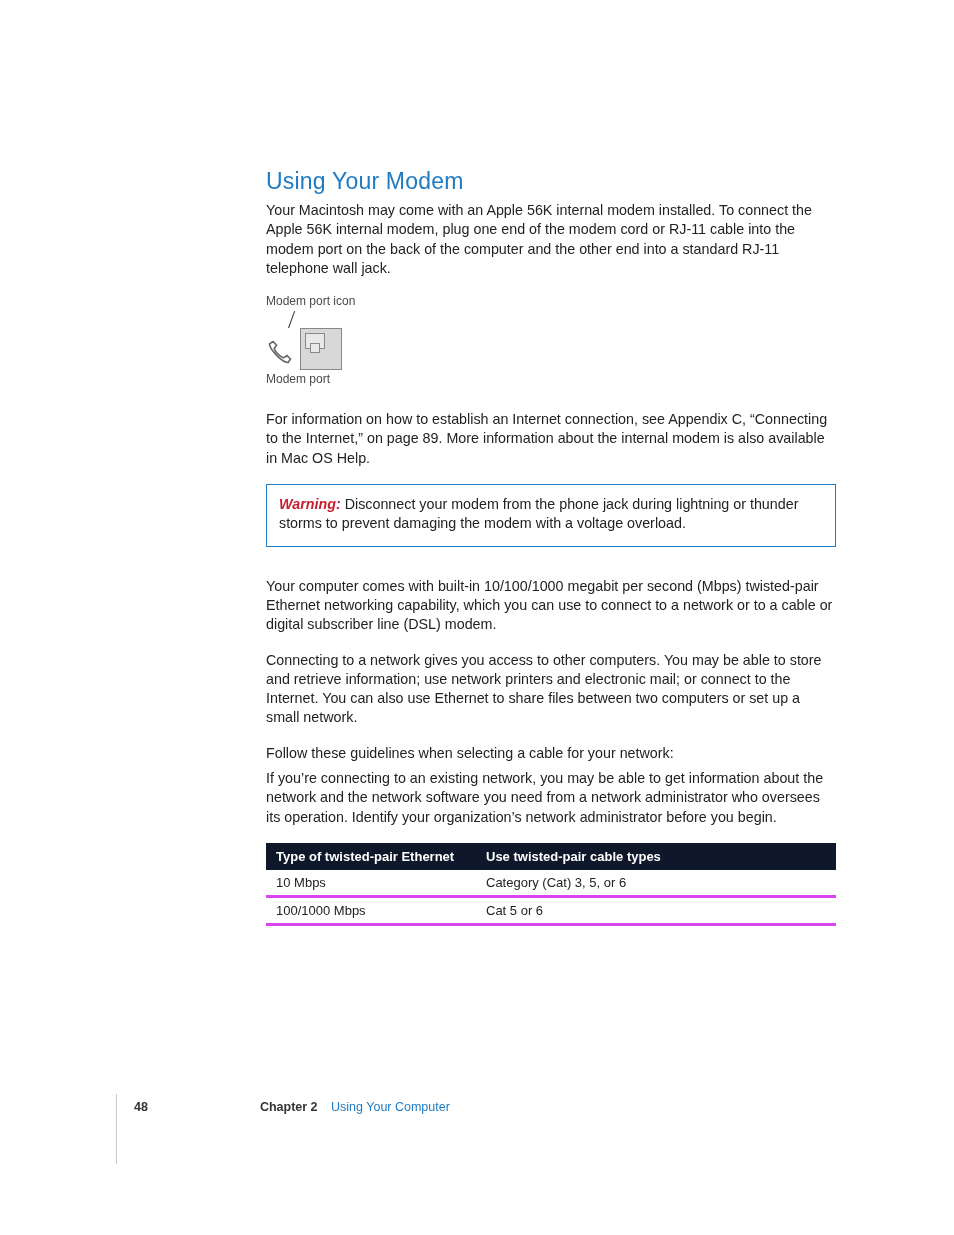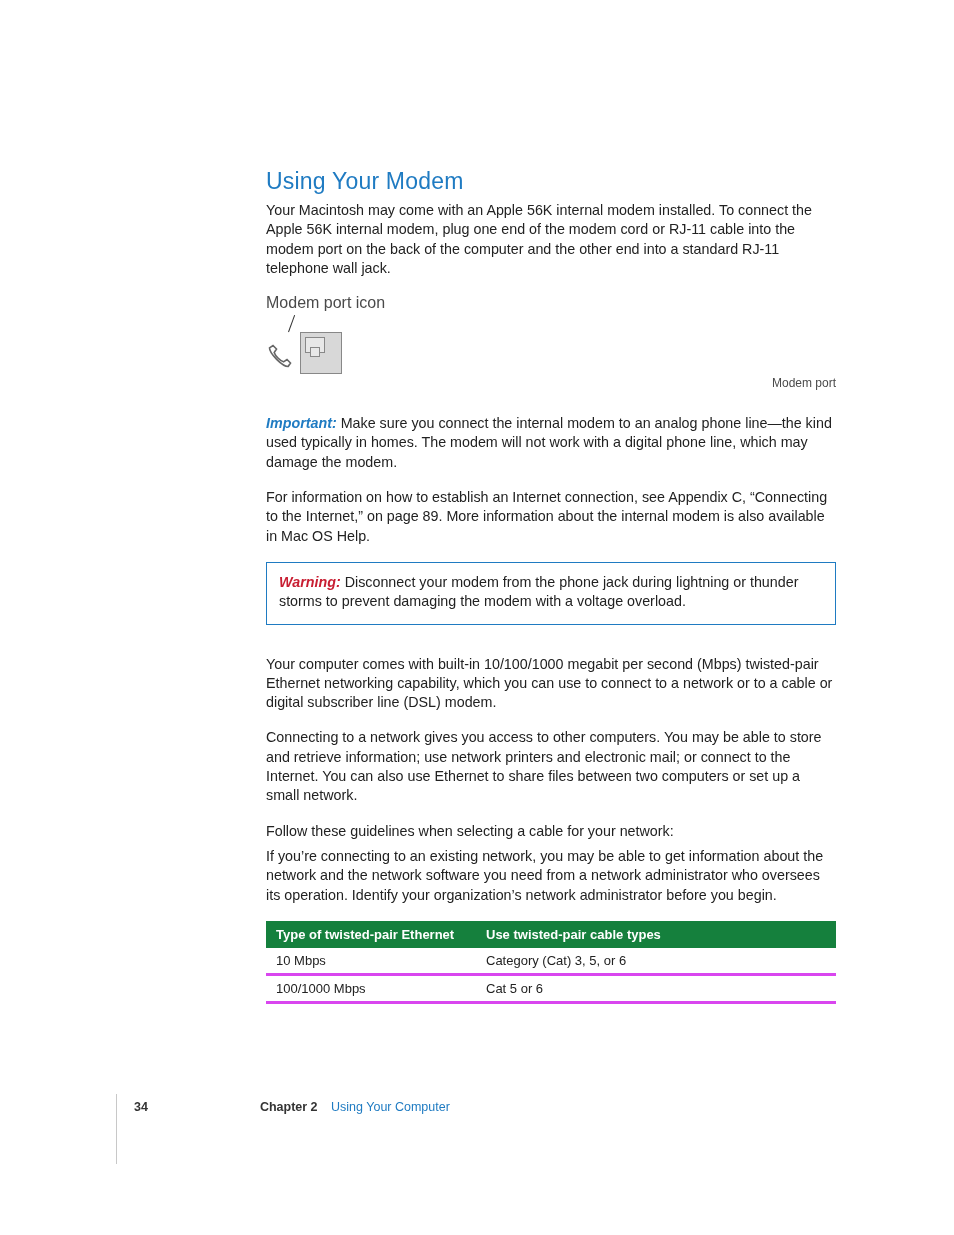--- a/index.html
+++ b/index.html
@@ -29,29 +29,28 @@
   p.body {
     font-size: 14.3px;
     line-height: 1.35;
     margin: 0 0 16px 0;
     color: #222;
   }
   .figure {
     margin: 8px 0 24px 0;
   }
   .fig-label-top {
-    font-size: 16px;
+    font-size: 12px;
     color: #4a4a4a;
     margin: 0 0 2px 0;
   }
   .fig-label-bottom {
     font-size: 12px;
     color: #4a4a4a;
     margin: 2px 0 0 0;
-    text-align: right;
   }
   .fig-row {
     display: flex;
     align-items: flex-end;
     gap: 6px;
   }
   .leader-line {
     width: 1px;
     height: 18px;
     background: #333;
@@ -102,21 +101,21 @@
     font-style: italic;
     font-weight: 600;
   }
   table.cable {
     width: 100%;
     border-collapse: collapse;
     margin-top: 10px;
     font-size: 13px;
   }
   table.cable thead th {
-    background: #15803d;
+    background: #0f172a;
     color: #fff;
     text-align: left;
     font-weight: 600;
     padding: 6px 10px;
   }
   table.cable td {
     padding: 5px 10px;
     border-bottom: 3px solid #d946ef;
   }
   .footer {
@@ -160,23 +159,20 @@
       <span class="phone-icon">
         <svg width="28" height="28" viewBox="0 0 24 24" fill="none" stroke="#666" stroke-width="1.4">
           <path d="M6 3 L9 6 L7 9 C8 12 12 16 15 17 L18 15 L21 18 L19 21 C14 21 3 10 3 5 Z"></path>
         </svg>
       </span>
       <div class="port-box"></div>
     </div>
     <div class="fig-label-bottom">Modem port</div>
   </div>
 
-  <p class="body">
-    <span class="inline-label">Important:</span><span>  Make sure you connect the internal modem to an analog phone line—the kind used typically in homes. The modem will not work with a digital phone line, which may damage the modem.</span>
-  </p>
 
   <p class="body">For information on how to establish an Internet connection, see Appendix C, “Connecting to the Internet,” on page 89. More information about the internal modem is also available in Mac OS Help.</p>
 
   <div class="warning-box">
     <p>
       <span class="warn-label">Warning:</span><span>  Disconnect your modem from the phone jack during lightning or thunder storms to prevent damaging the modem with a voltage overload.</span>
     </p>
   </div>
 
   <p class="body">Your computer comes with built-in 10/100/1000 megabit per second (Mbps) twisted-pair Ethernet networking capability, which you can use to connect to a network or to a cable or digital subscriber line (DSL) modem.</p>
@@ -200,18 +196,18 @@
         <td>100/1000 Mbps</td>
         <td>Cat 5 or 6</td>
       </tr>
     </tbody>
   </table>
 
 </div>
 
 <div class="leftline"></div>
 <div class="footer">
-  <span class="pagenum">34</span>
+  <span class="pagenum">48</span>
   <span>
     <span class="chapter">Chapter 2</span>
     <span class="chapter-title">Using Your Computer</span>
   </span>
 </div>
 
 </body></html>

